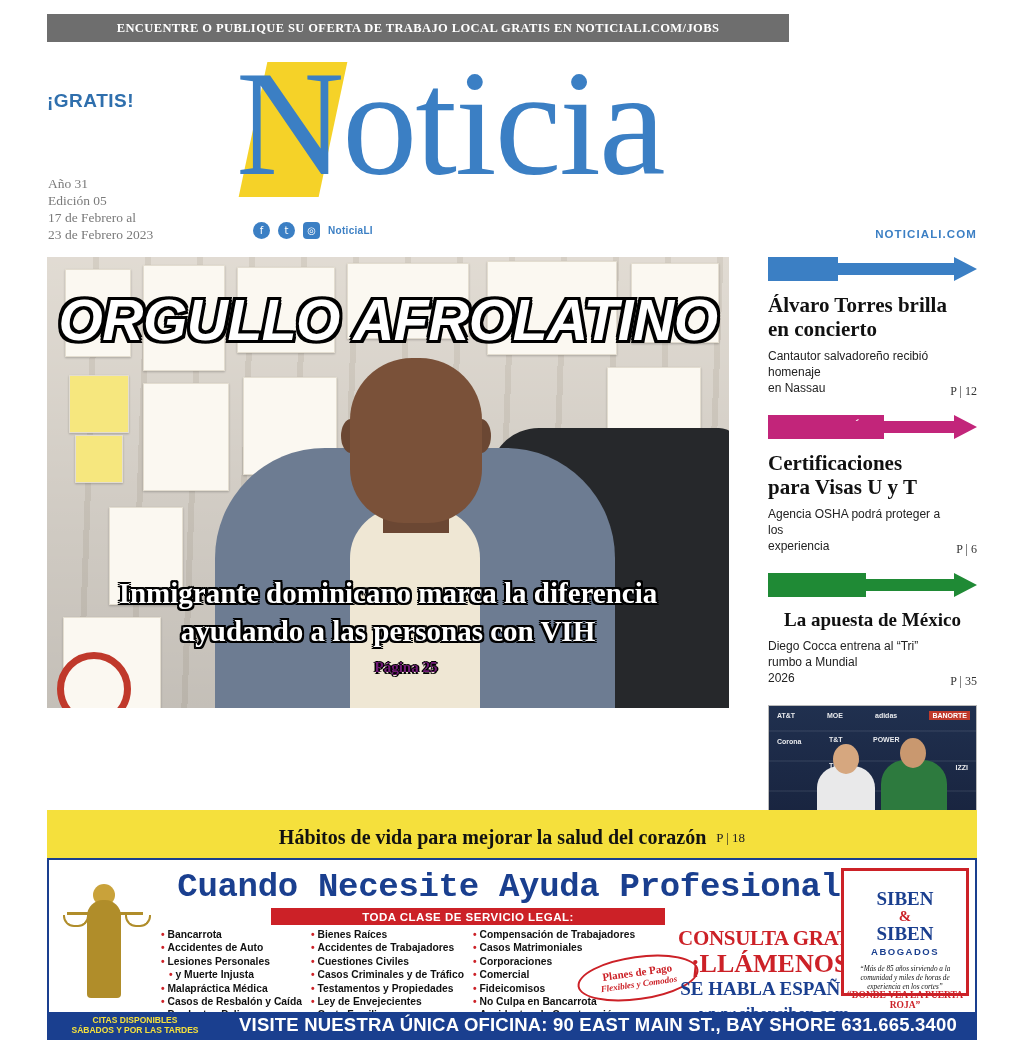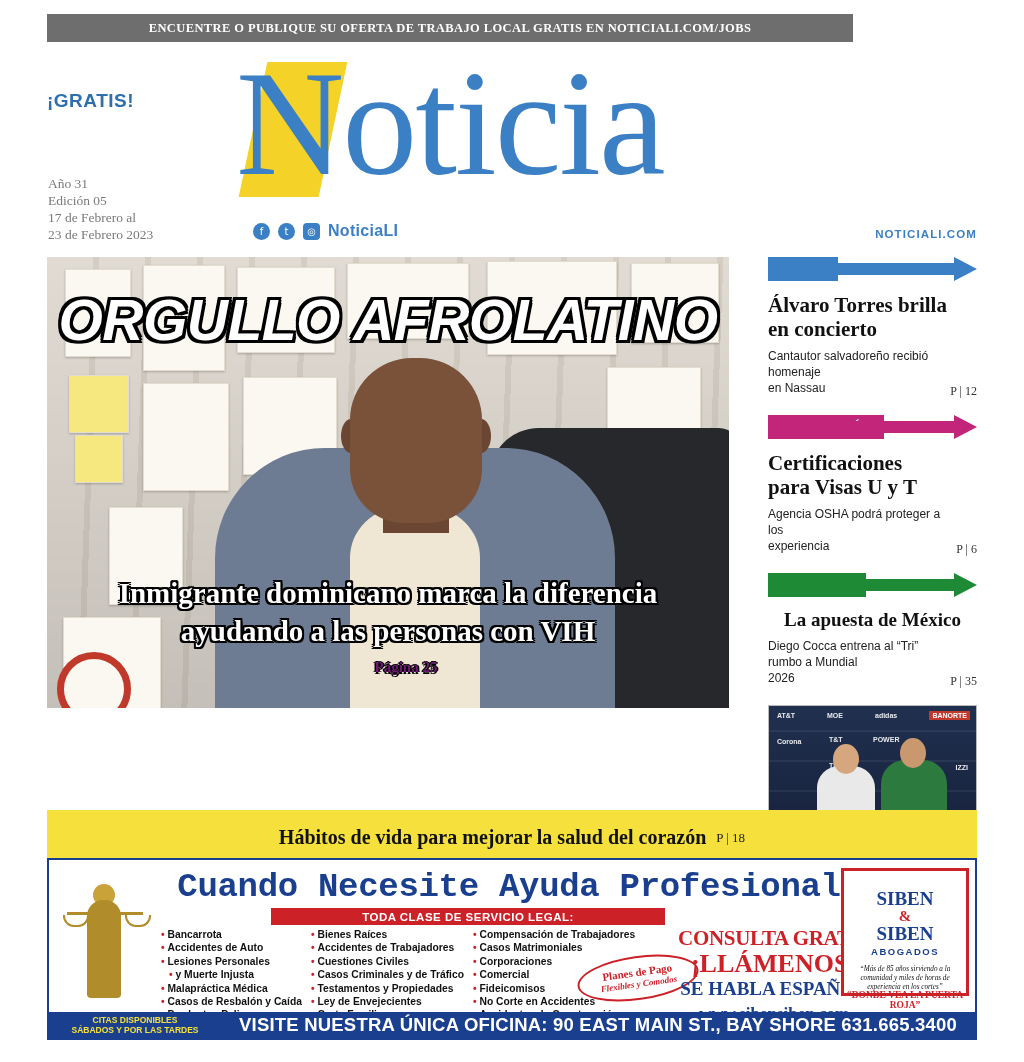--- a/index.html
+++ b/index.html
@@ -19,21 +19,21 @@
     height: 1062px;
     position: relative;
     background: #fff;
   }
 
   
   .topbar {
     position: absolute;
     left: 47px;
     top: 14px;
-    width: 806px;
+    width: 742px;
     height: 28px;
     background: #6e6e6e;
     color: #ffffff;
     font-size: 12.5px;
     font-weight: bold;
     letter-spacing: .4px;
     display: flex;
     align-items: center;
     justify-content: center;
     font-family: "Liberation Serif", serif;
@@ -105,21 +105,21 @@
     display: flex;
     align-items: center;
     justify-content: center;
     font-family: "DejaVu Sans", sans-serif;
   }
   .soc-ic.sq {
     border-radius: 4px;
   }
   .soc-handle {
     color: #3b7fc4;
-    font-size: 16px;
+    font-size: 10px;
     font-weight: bold;
     letter-spacing: .3px;
   }
   .website {
     position: absolute;
     right: 47px;
     top: 228px;
     color: #3b7fc4;
     font-size: 11.5px;
     letter-spacing: 1.1px;
@@ -857,21 +857,21 @@
         <div>Testamentos y Propiedades</div>
         <div>Ley de Envejecientes</div>
         <div>Corte Familiar</div>
       </div>
       <div class="ad-col c3">
         <div>Compensación de Trabajadores</div>
         <div>Casos Matrimoniales</div>
         <div>Corporaciones</div>
         <div>Comercial</div>
         <div>Fideicomisos</div>
-        <div>No Corte en Accidentes</div>
+        <div>No Culpa en Bancarrota</div>
         <div>Accidentes de Construcción</div>
       </div>
     </div>
 
     <div class="planes">
       <span class="p1">Planes de Pago</span>
       <span class="p2">Flexibles y Comodos</span>
     </div>
 
     <div class="ad-right">

